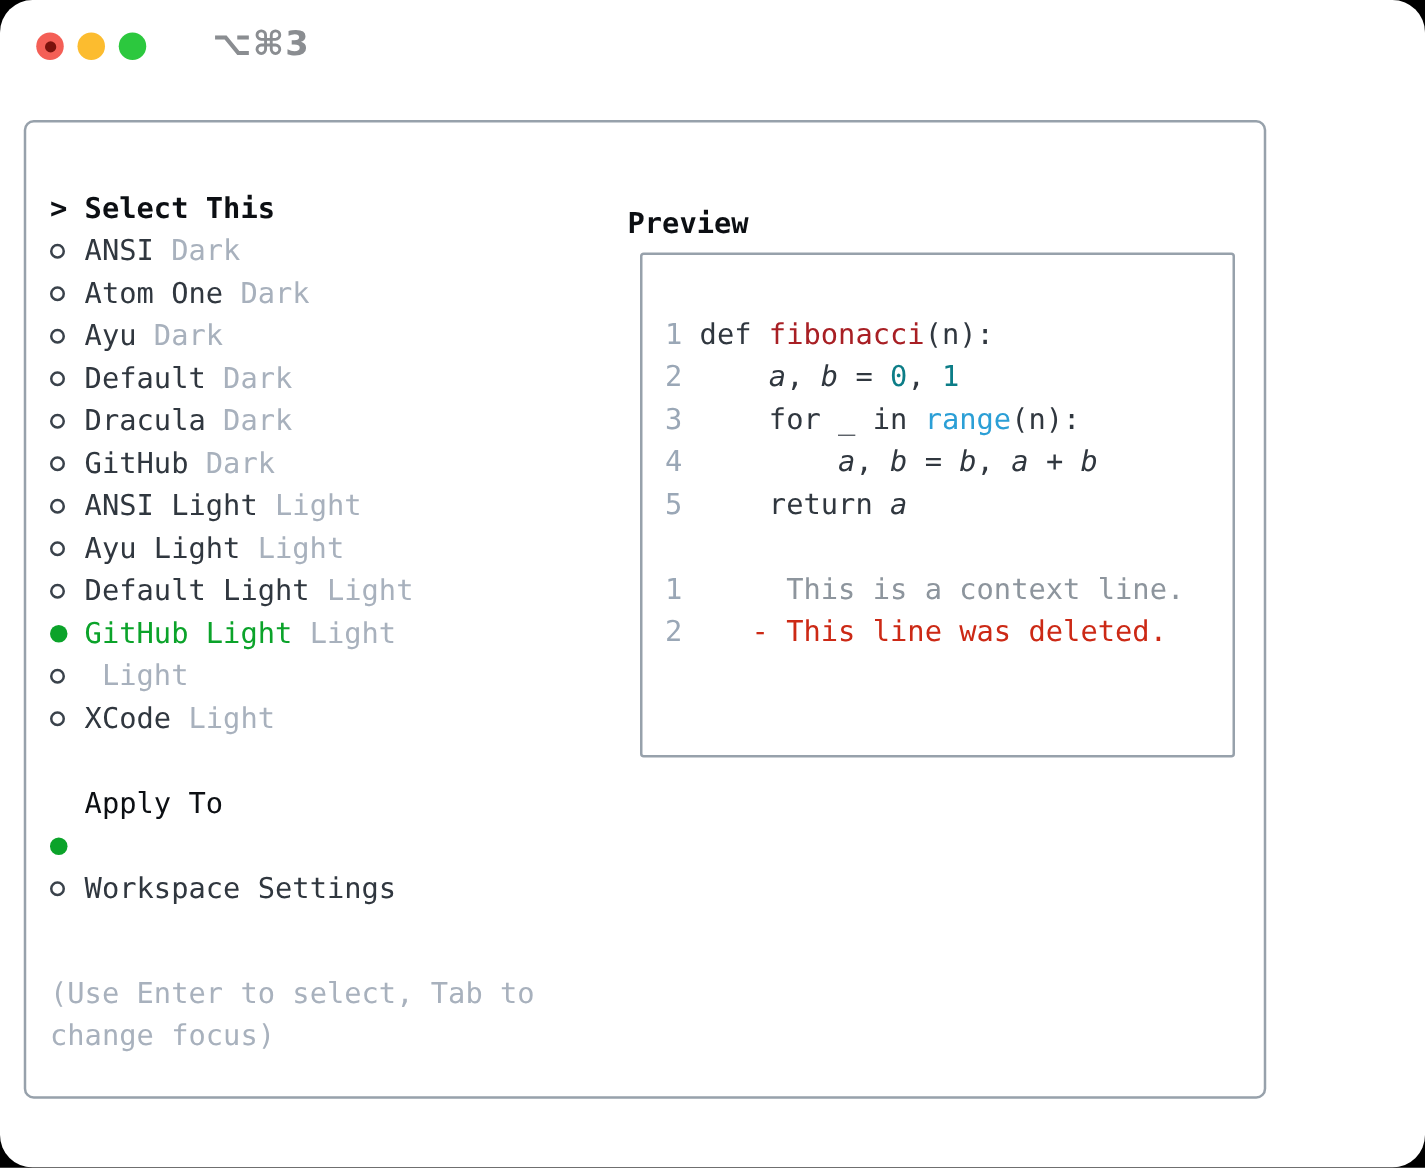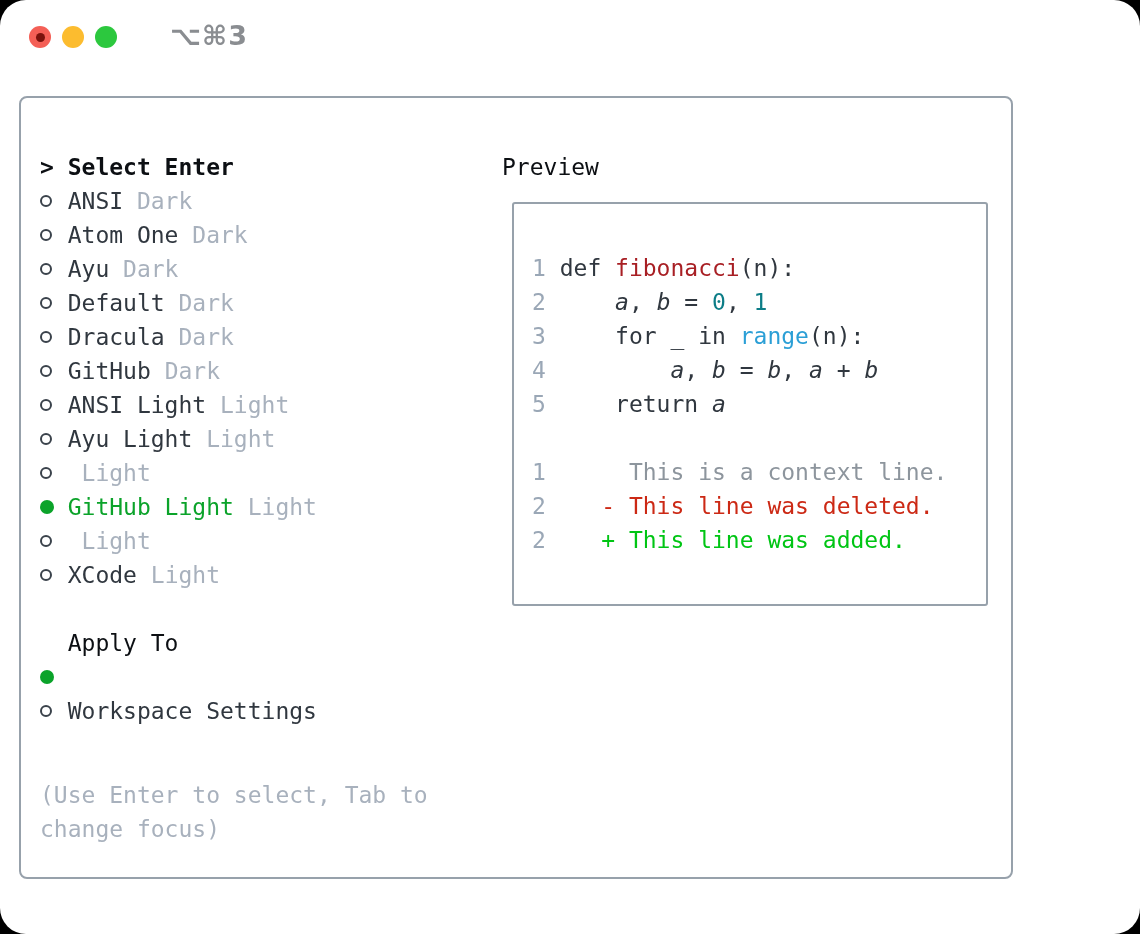--- a/index.html
+++ b/index.html
@@ -27,21 +27,21 @@
   .dot{width:14px;height:14px;border-radius:50%;background:var(--green-selected);}
   .hdr-marker{font-weight:700;color:var(--head-ink);}
   .label{color:var(--ink);}
   .label.sel{color:var(--green-selected);text-align:right;}
   .label.hdr{font-weight:700;color:var(--head-ink);}
   .tag{color:var(--tag-gray);margin-left:13.85px;}
   .spacer{height:34px;}
   .hint{margin-top:16px;color:var(--tag-gray);white-space:normal;width:420px;}
 
   
-  .preview-hdr{position:absolute;left:481px;top:52px;font-size:23px;line-height:34px;font-weight:400;color:var(--head-ink);}
+  .preview-hdr{position:absolute;left:481px;top:64px;font-size:23px;line-height:34px;font-weight:700;color:var(--head-ink);}
   .preview-box{position:absolute;left:491px;top:104px;width:476px;height:404px;border:2px solid var(--border-gray);border-radius:3px;box-sizing:border-box;padding:47px 0 0 18px;overflow:hidden;}
   .pline{height:34px;line-height:34px;font-size:23px;white-space:pre;}
   .pnum{display:inline-block;width:27.7px;color:var(--linenum-gray);}
   .s-plain{color:var(--ink);}
   .s-func{color:var(--func-red);}
   .s-num{color:var(--number-teal);}
   .s-builtin{color:var(--builtin-blue);}
   .s-var{color:var(--ink);font-style:italic;}
   .s-context{color:var(--context-gray);}
   .s-deleted{color:var(--deleted-red);}
@@ -61,32 +61,32 @@
       <button class="light green"></button>
     </div>
     <div class="win-title">⌥⌘3</div>
   </div>
 
   <div class="panel">
 
     <div class="leftcol">
       <div class="row">
         <span class="marker hdr-marker">&gt;</span>
-        <span class="label hdr">Select Enter</span>
+        <span class="label hdr">Select This</span>
       </div>
       <div>
           <div class="row"><span class="marker"><span class="ring"></span></span><span class="label">ANSI</span><span class="tag">Dark</span></div>
           <div class="row"><span class="marker"><span class="ring"></span></span><span class="label">Atom One</span><span class="tag">Dark</span></div>
           <div class="row"><span class="marker"><span class="ring"></span></span><span class="label">Ayu</span><span class="tag">Dark</span></div>
           <div class="row"><span class="marker"><span class="ring"></span></span><span class="label">Default</span><span class="tag">Dark</span></div>
           <div class="row"><span class="marker"><span class="ring"></span></span><span class="label">Dracula</span><span class="tag">Dark</span></div>
           <div class="row"><span class="marker"><span class="ring"></span></span><span class="label">GitHub</span><span class="tag">Dark</span></div>
           <div class="row"><span class="marker"><span class="ring"></span></span><span class="label">ANSI Light</span><span class="tag">Light</span></div>
           <div class="row"><span class="marker"><span class="ring"></span></span><span class="label">Ayu Light</span><span class="tag">Light</span></div>
-          <div class="row"><span class="marker"><span class="ring"></span></span><span class="tag">Light</span></div>
+          <div class="row"><span class="marker"><span class="ring"></span></span><span class="label">Default Light</span><span class="tag">Light</span></div>
           <div class="row"><span class="marker"><span class="dot"></span></span><span class="label sel">GitHub Light</span><span class="tag">Light</span></div>
           <div class="row"><span class="marker"><span class="ring"></span></span><span class="tag">Light</span></div>
           <div class="row"><span class="marker"><span class="ring"></span></span><span class="label">XCode</span><span class="tag">Light</span></div>
         </div>
       <div class="spacer"></div>
       <div class="row">
         <span class="marker"></span>
         <span class="label" style="color:var(--head-ink);">Apply To</span>
       </div>
       <div>
@@ -100,17 +100,16 @@
     <div class="preview-hdr">Preview</div>
     <div class="preview-box">
         <div class="pline"><span class="pnum">1</span><span class="s-plain">def </span><span class="s-func">fibonacci</span><span class="s-plain">(n):</span></div>
         <div class="pline"><span class="pnum">2</span><span class="s-plain">    </span><span class="s-var">a</span><span class="s-plain">, </span><span class="s-var">b</span><span class="s-plain"> = </span><span class="s-num">0</span><span class="s-plain">, </span><span class="s-num">1</span></div>
         <div class="pline"><span class="pnum">3</span><span class="s-plain">    for _ in </span><span class="s-builtin">range</span><span class="s-plain">(n):</span></div>
         <div class="pline"><span class="pnum">4</span><span class="s-plain">        </span><span class="s-var">a</span><span class="s-plain">, </span><span class="s-var">b</span><span class="s-plain"> = </span><span class="s-var">b</span><span class="s-plain">, </span><span class="s-var">a</span><span class="s-plain"> + </span><span class="s-var">b</span></div>
         <div class="pline"><span class="pnum">5</span><span class="s-plain">    return </span><span class="s-var">a</span></div>
         <div class="pline"><span class="pnum"></span></div>
         <div class="pline"><span class="pnum">1</span><span class="s-context">     This is a context line.</span></div>
         <div class="pline"><span class="pnum">2</span><span class="s-plain">   </span><span class="s-deleted">- This line was deleted.</span></div>
-        <div class="pline"><span class="pnum">2</span><span class="s-plain">   </span><span class="s-added">+ This line was added.</span></div>
       </div>
 
   </div>
 </div>
 
 </body></html>

